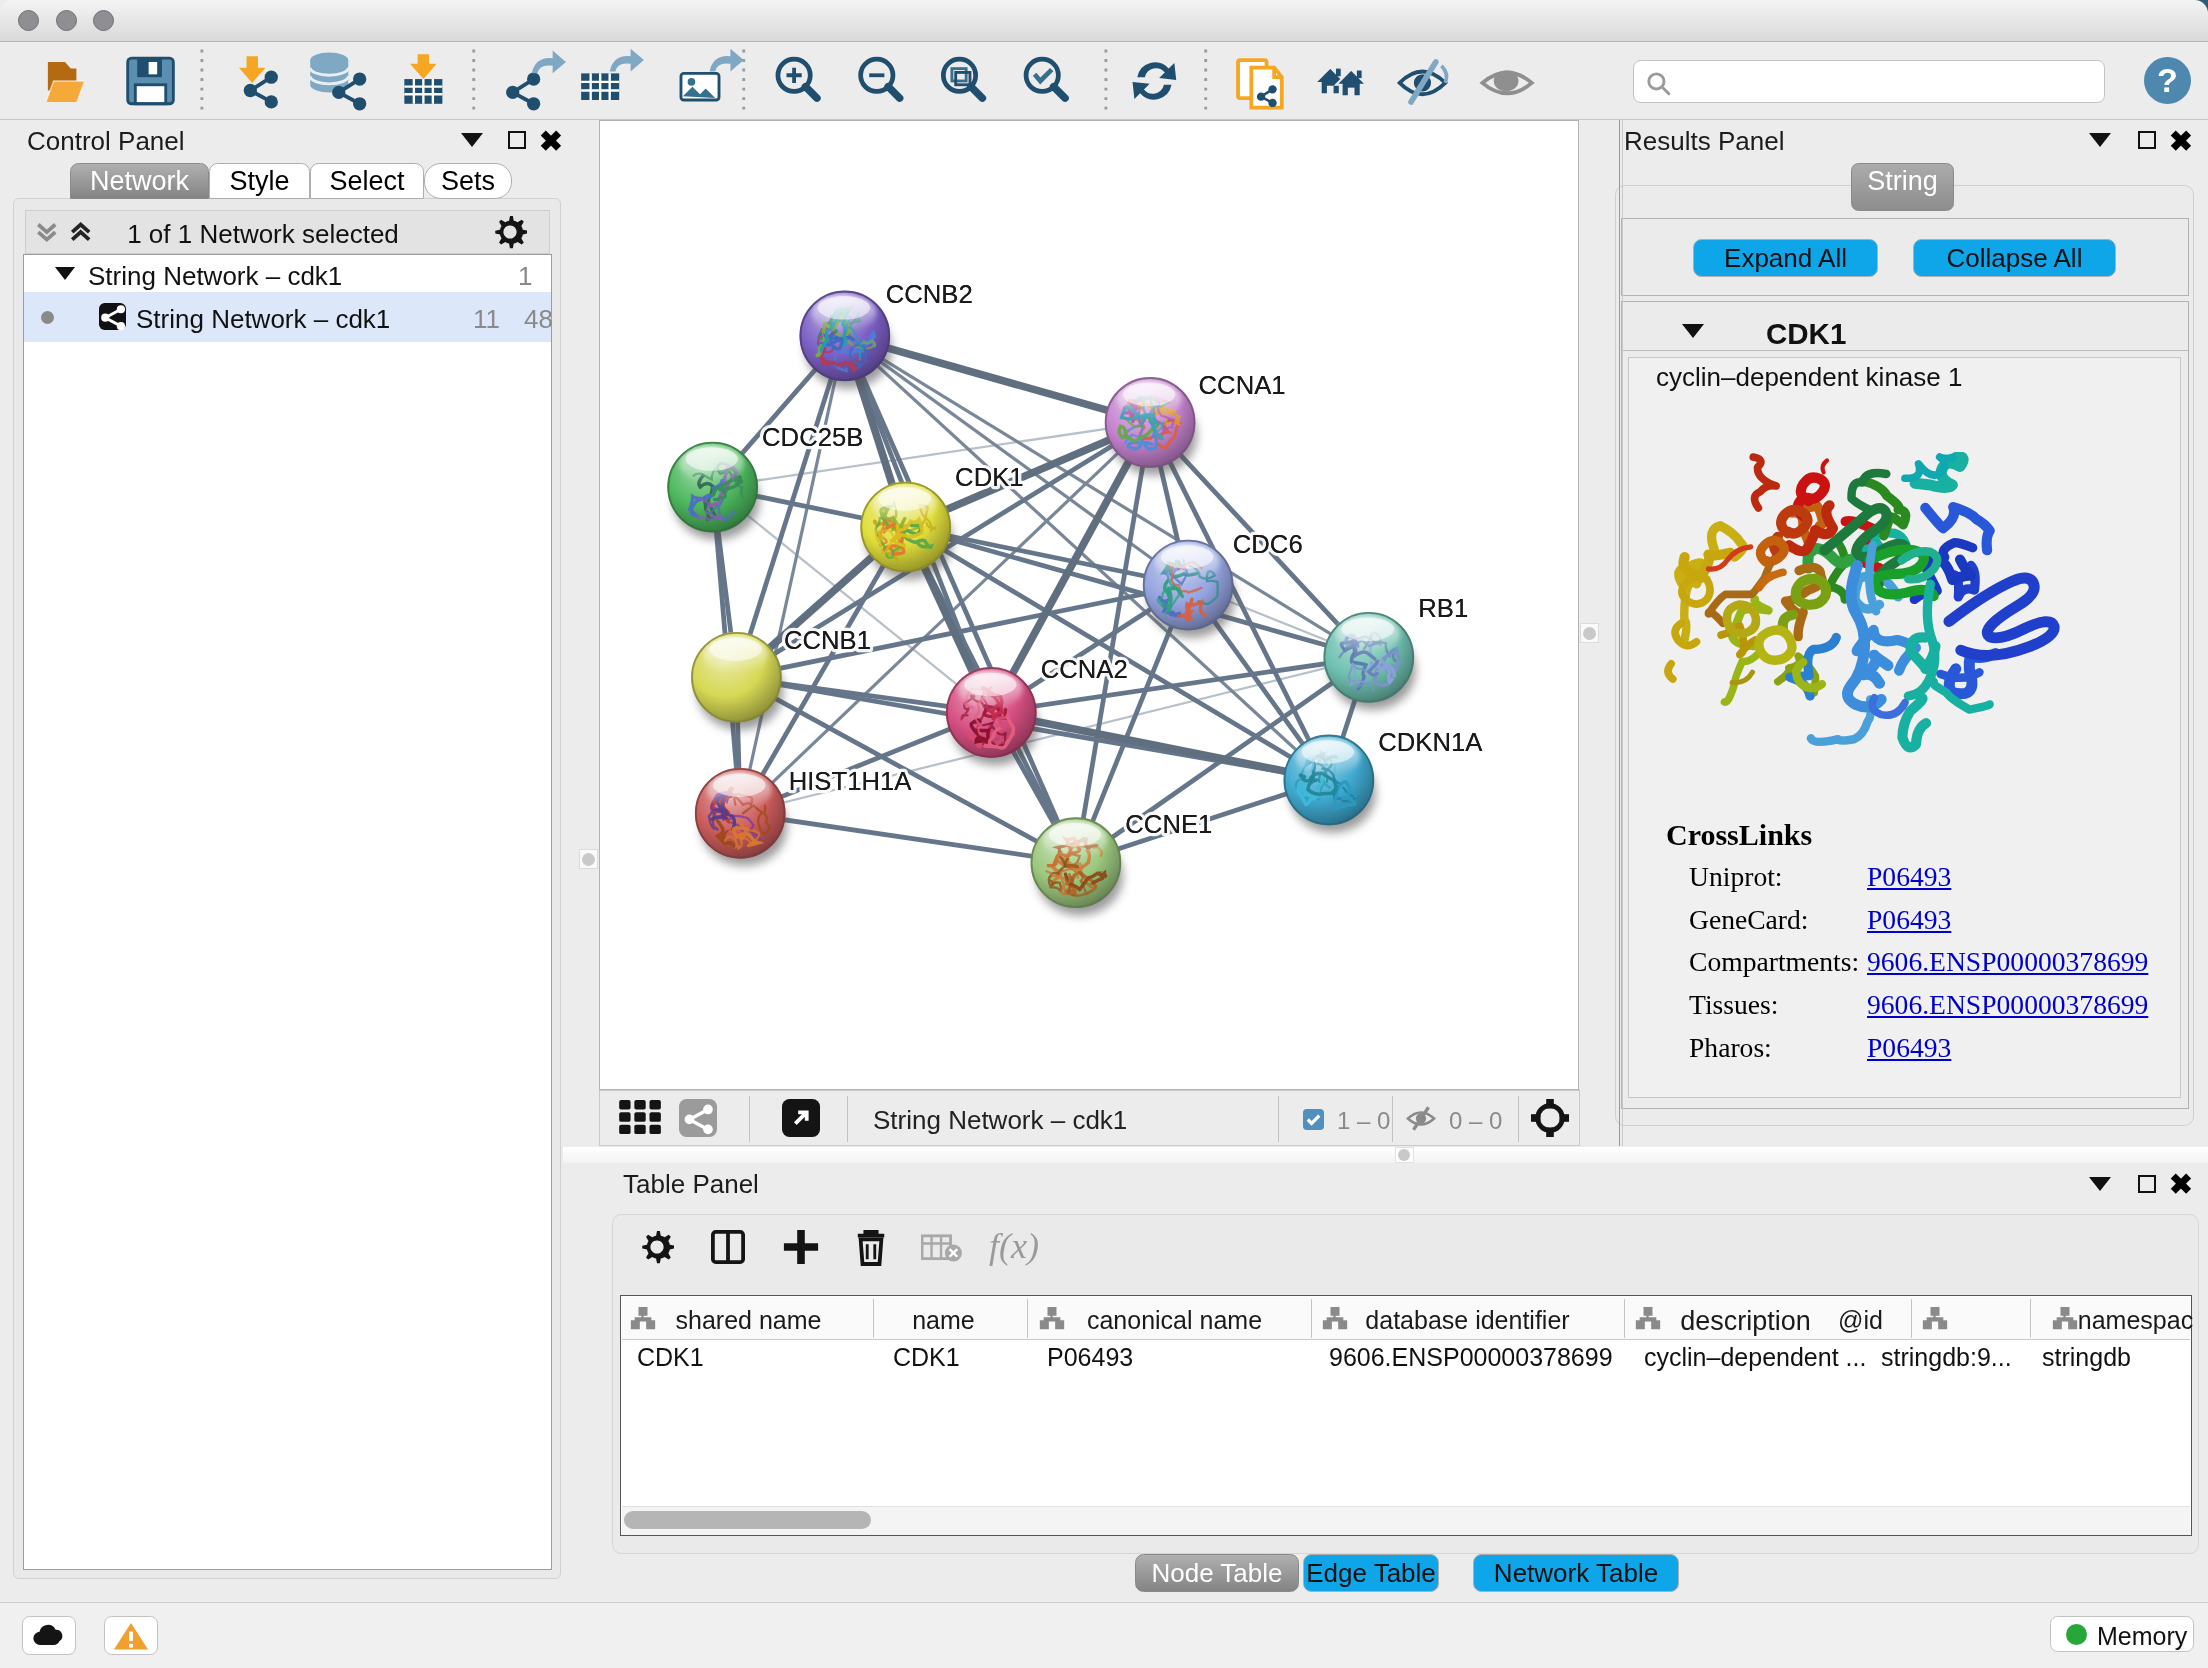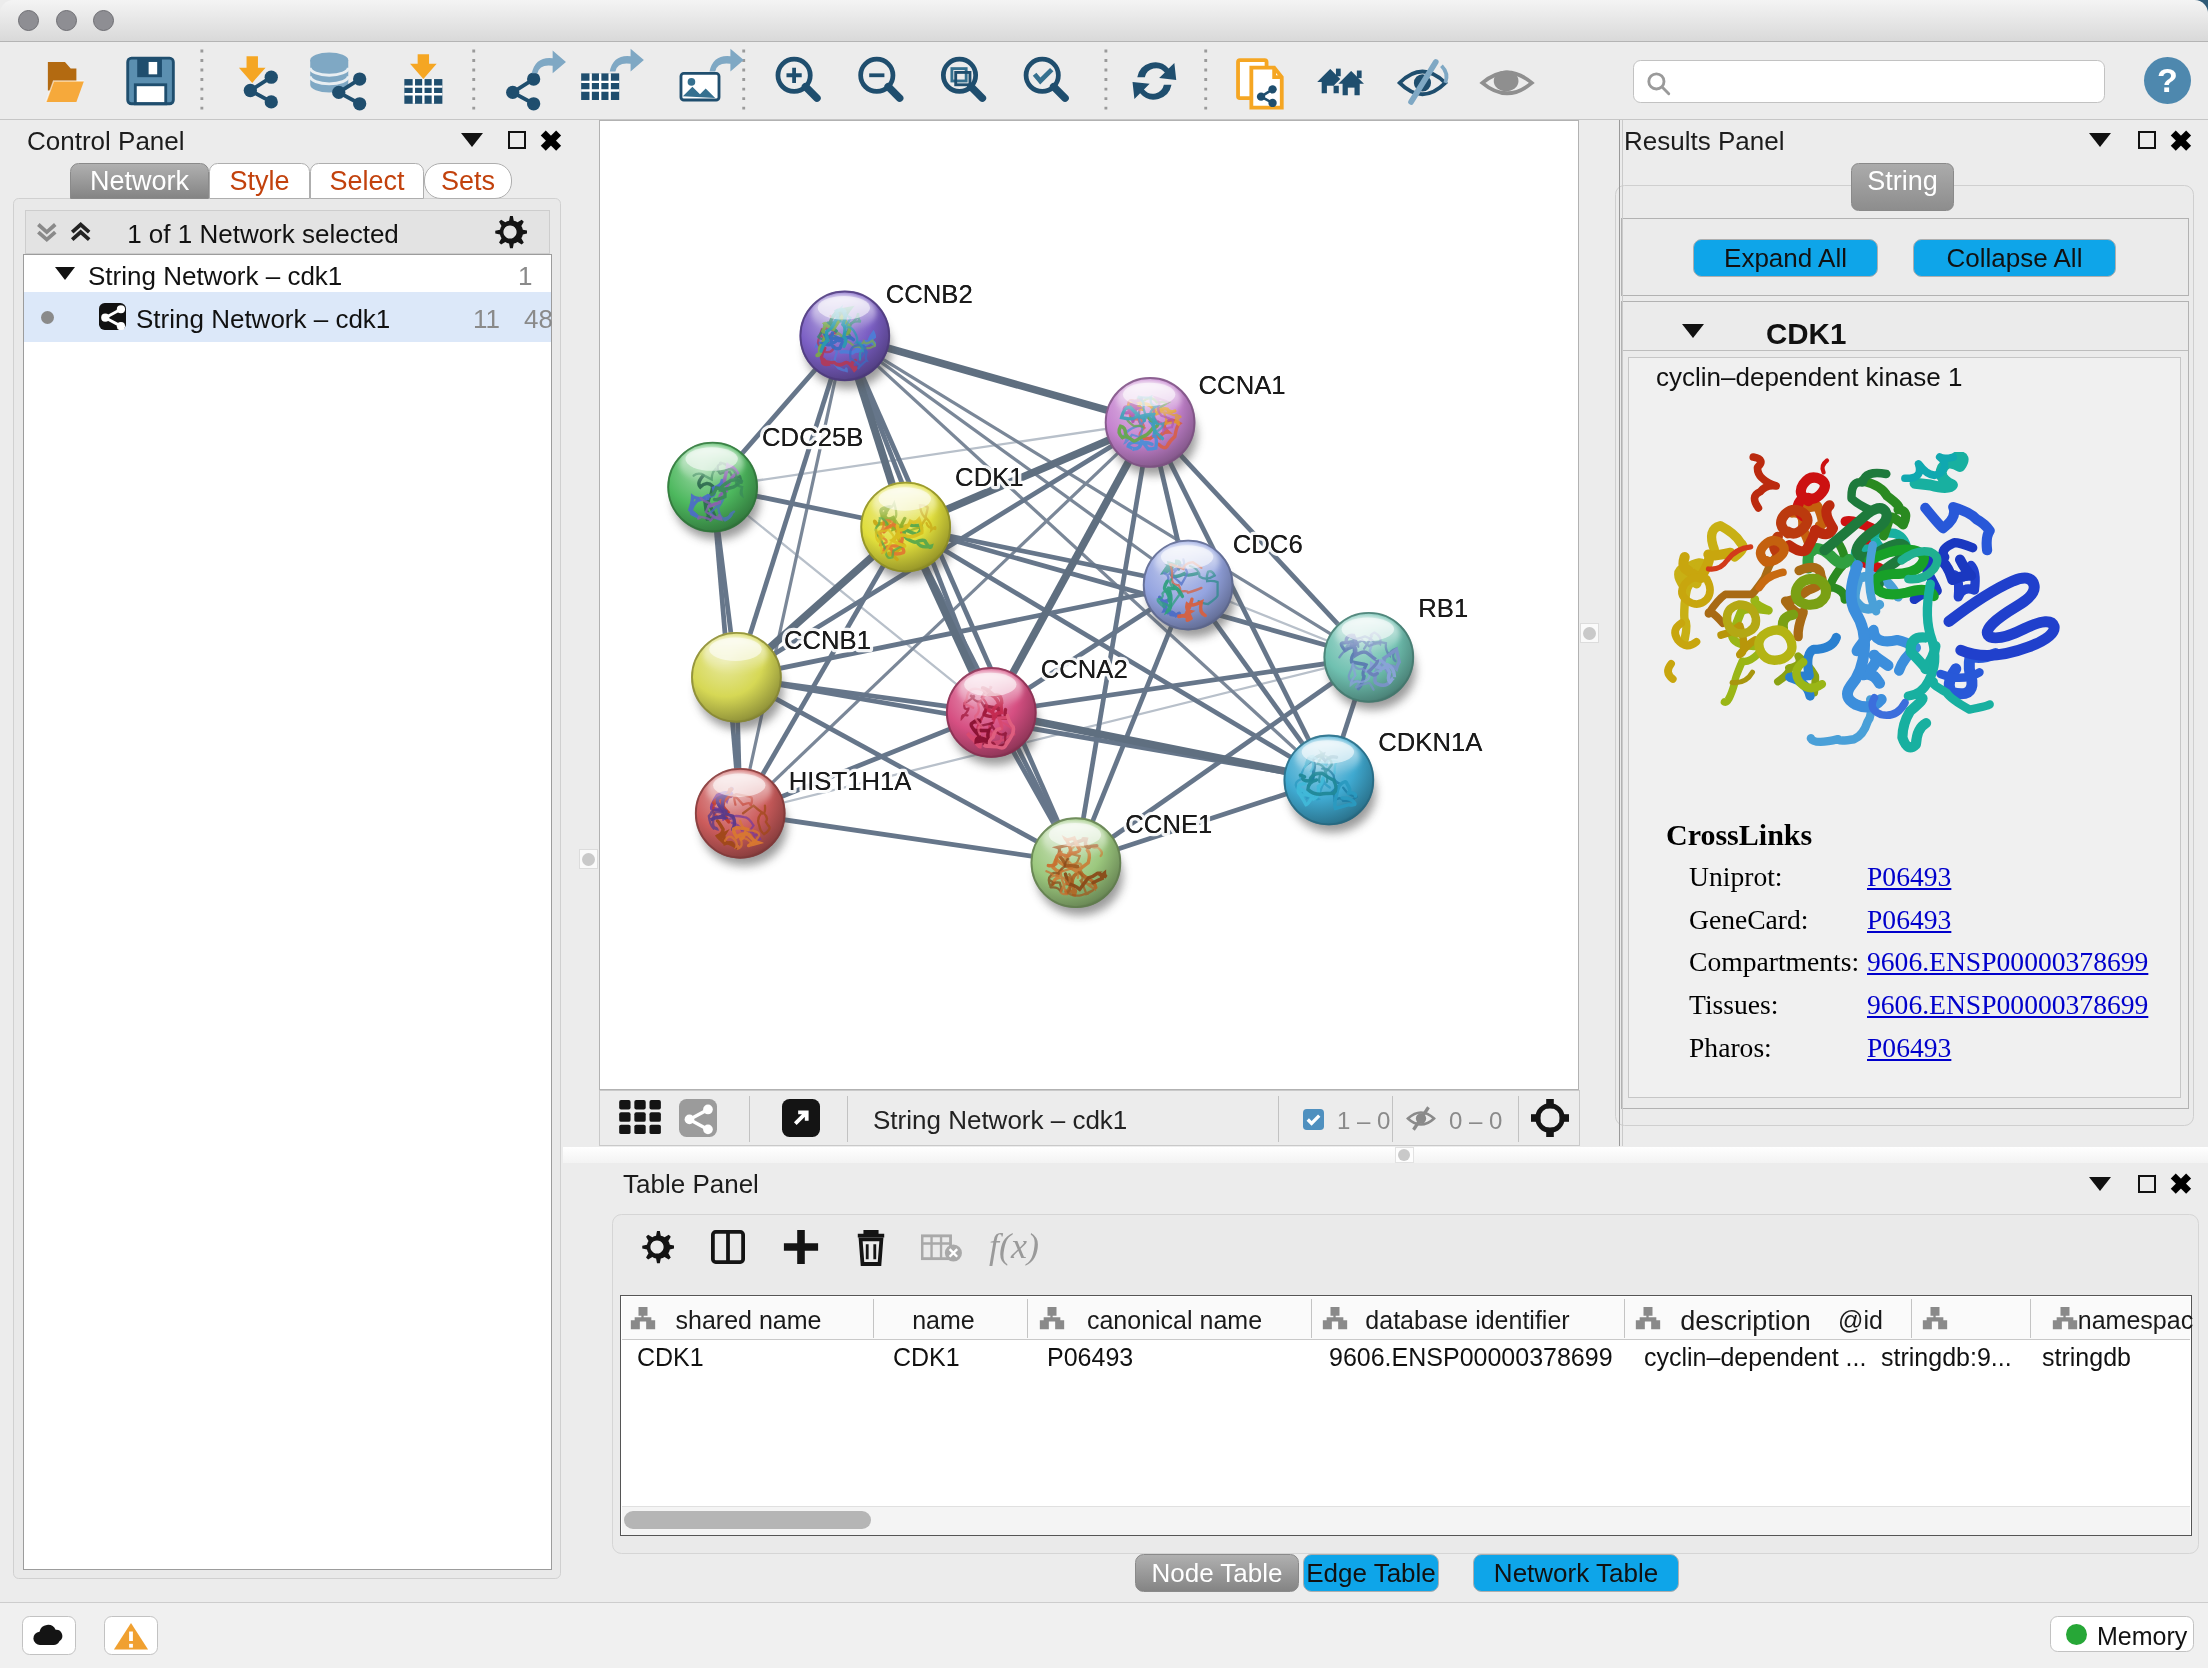--- a/index.html
+++ b/index.html
@@ -1,17 +1,17 @@
 <!DOCTYPE html>
 <html style="font-size:15px"><head><meta charset="utf-8"><style>
 html,body{margin:0;padding:0;background:#fdfdfd;}
 #app{position:relative;width:2208px;height:1668px;background:#ececec;font-family:"Liberation Sans",sans-serif;overflow:hidden;}
 .abs{position:absolute;}
 .hdr{font-size:26px;color:#1c1c1c;}
-.tab{position:absolute;height:36px;box-sizing:border-box;border:1px solid #aeaeae;background:#fff;color:#c2410c;
+.tab{position:absolute;height:36px;box-sizing:border-box;border:1px solid #aeaeae;background:#fff;color:#000000;
  font-size:27px;text-align:center;border-radius:8.6px 8.6px 0 0;line-height:35px;}
 .tabsel{background:linear-gradient(#b0b0b0,#848484);color:#fff;border-color:#8a8a8a;}
 .btab{position:absolute;height:38px;box-sizing:border-box;border:1px solid #aeaeae;background:#0ea5e9;color:#111;
  font-size:26px;text-align:center;border-radius:8.6px;line-height:36px;}
 .btab.tabsel,.tab.tabsel{background:linear-gradient(#b0b0b0,#848484);color:#fff;border-color:#8a8a8a;}
 .wbtn{position:absolute;background:#fff;border:1px solid #c2c2c2;border-radius:7.6px;box-sizing:border-box;}
 .mini{position:absolute;font-size:28.5px;color:#000;font-weight:bold;}
 a.lnk{color:#0000cc;text-decoration:underline;}
 </style></head><body>
 <div id="app">

